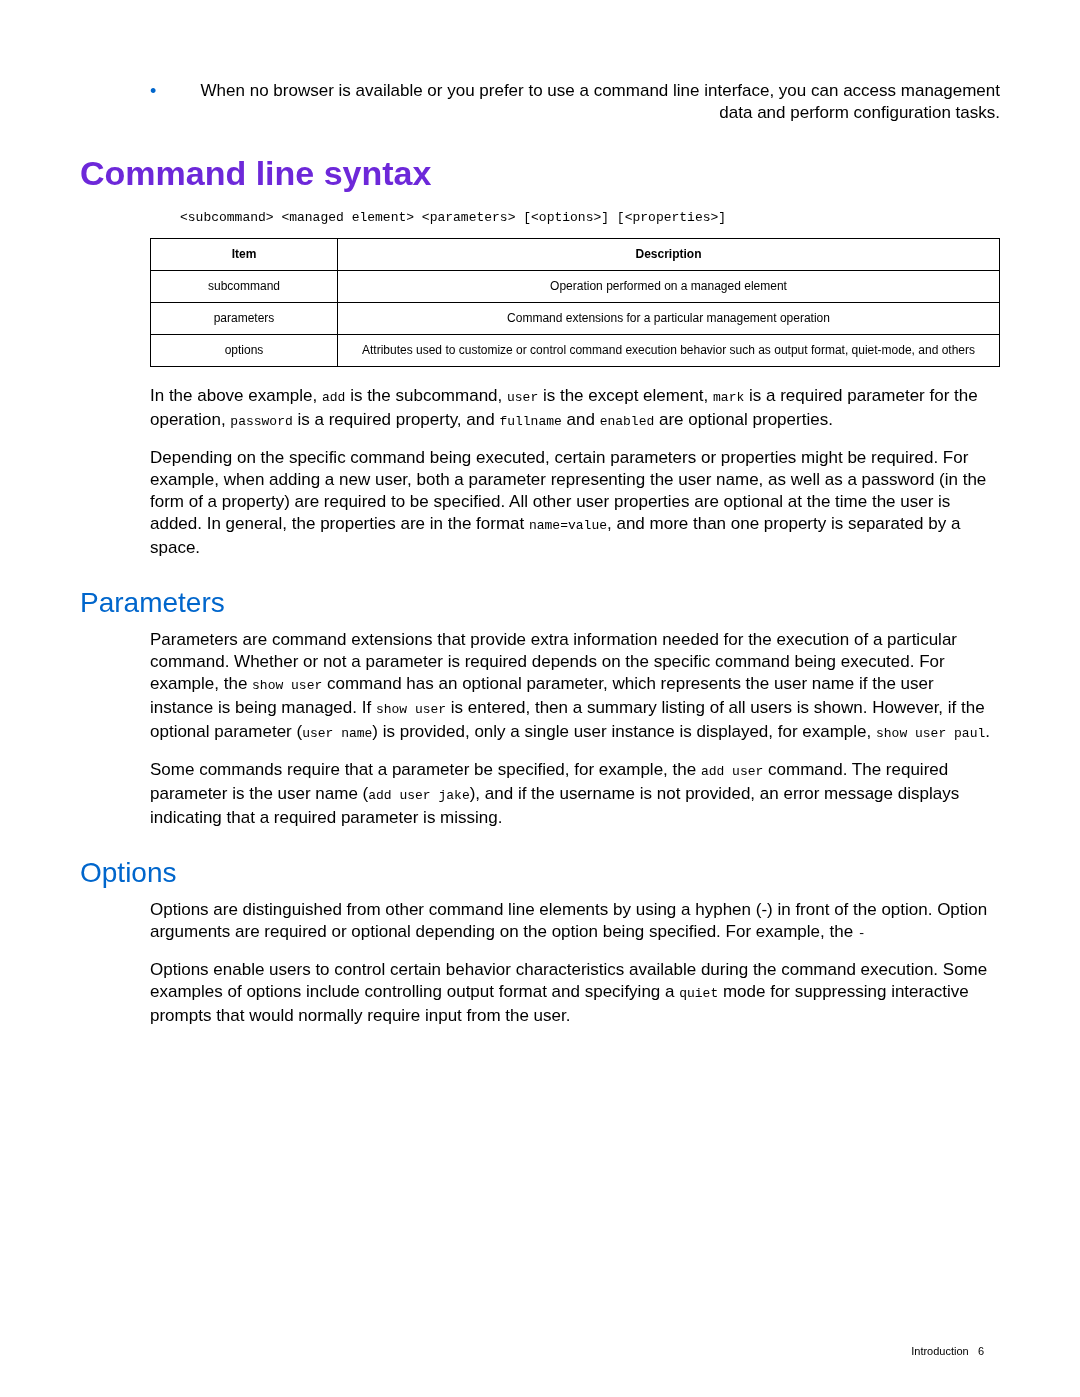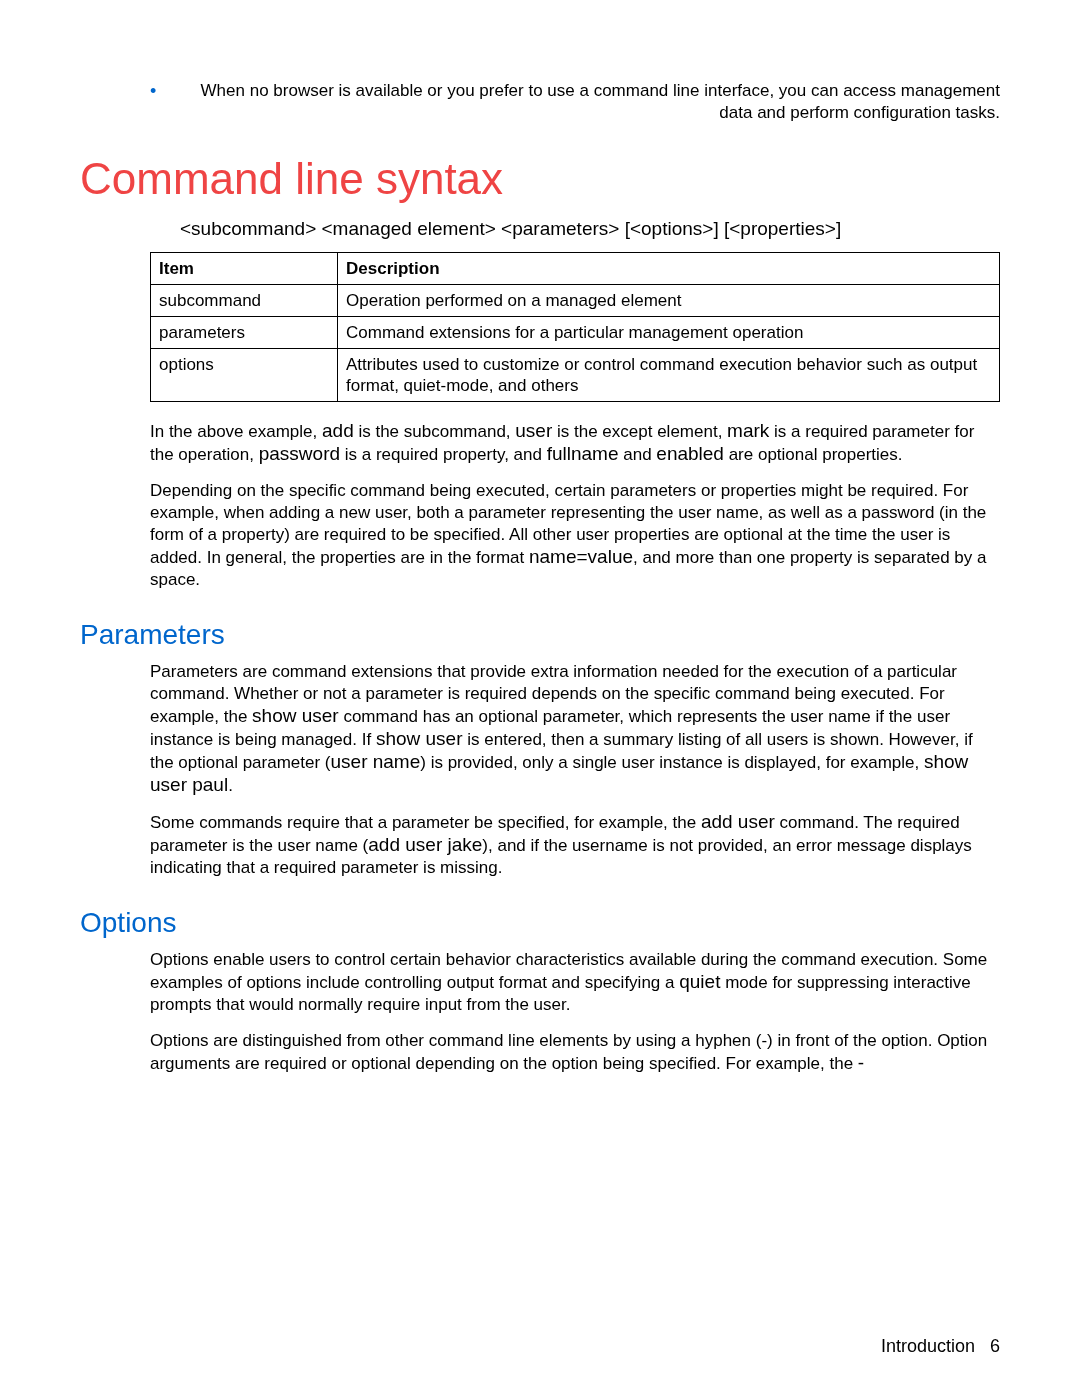--- a/index.html
+++ b/index.html
@@ -31,68 +31,68 @@
     width: 30px;
     flex: 0 0 30px;
   }
   .bullet-text {
     font-size: 17px;
     line-height: 22px;
     text-align: right;
   }
   h1 {
     font-family: Arial, Helvetica, sans-serif;
-    font-weight: 400;
-    color: #ef4444;
-    font-size: 44px;
+    font-weight: 700;
+    color: #6d28d9;
+    font-size: 34px;
     margin: 30px 0 14px 0;
   }
   h2 {
     font-family: Arial, Helvetica, sans-serif;
     font-weight: 400;
     color: #0066cc;
     font-size: 28px;
     margin: 28px 0 10px 0;
   }
   .p {
     font-size: 17px;
     line-height: 22px;
     margin: 0 0 14px 0;
   }
   .syntax-line {
     font-family: "Courier New", monospace;
     font-size: 17px;
     margin: 0 0 12px 30px;
   }
   code {
-    font-family: Liberation Sans, sans-serif;
-    font-size: 19px;
+    font-family: Liberation Mono, monospace;
+    font-size: 13px;
   }
   table {
     border-collapse: collapse;
     width: 100%;
     margin-bottom: 18px;
   }
   th, td {
     border: 1px solid #000;
     padding: 5px 8px;
-    text-align: left;
+    text-align: center;
     vertical-align: top;
-    font-size: 17px;
+    font-size: 12px;
     line-height: 21px;
   }
   th {
     font-weight: bold;
   }
   .col-item { width: 170px; }
   .footer {
     position: absolute;
-    right: 80px;
+    right: 96px;
     bottom: 40px;
-    font-size: 18px;
+    font-size: 11px;
   }
 </style>
 </head>
 <body>
 
 <div class="page">
 
   <div class="bullet-row">
     <div class="bullet-dot">•</div>
     <div class="bullet-text">When no browser is available or you prefer to use a command line interface, you can access management data and perform configuration tasks.</div>
@@ -144,24 +144,24 @@
     </p>
     <p class="p">
       <span>Some commands require that a parameter be specified, for example, the </span><code>add user</code><span> command. The required parameter is the user name (</span><code>add user jake</code><span>), and if the username is not provided, an error message displays indicating that a required parameter is missing.</span>
     </p>
   </div>
 
   <h2>Options</h2>
 
   <div class="indent">
     <p class="p">
-      <span>Options enable users to control certain behavior characteristics available during the command execution. Some examples of options include controlling output format and specifying a </span><code>quiet</code><span> mode for suppressing interactive prompts that would normally require input from the user.</span>
+      <span>Options are distinguished from other command line elements by using a hyphen (-) in front of the option. Option arguments are required or optional depending on the option being specified. For example, the </span><code>-</code>
     </p>
     <p class="p">
-      <span>Options are distinguished from other command line elements by using a hyphen (-) in front of the option. Option arguments are required or optional depending on the option being specified. For example, the </span><code>-</code>
+      <span>Options enable users to control certain behavior characteristics available during the command execution. Some examples of options include controlling output format and specifying a </span><code>quiet</code><span> mode for suppressing interactive prompts that would normally require input from the user.</span>
     </p>
   </div>
 
   <div class="footer">
     <span>Introduction</span>&nbsp;&nbsp;&nbsp;<span>6</span>
   </div>
 
 </div>
 
 </body></html>

